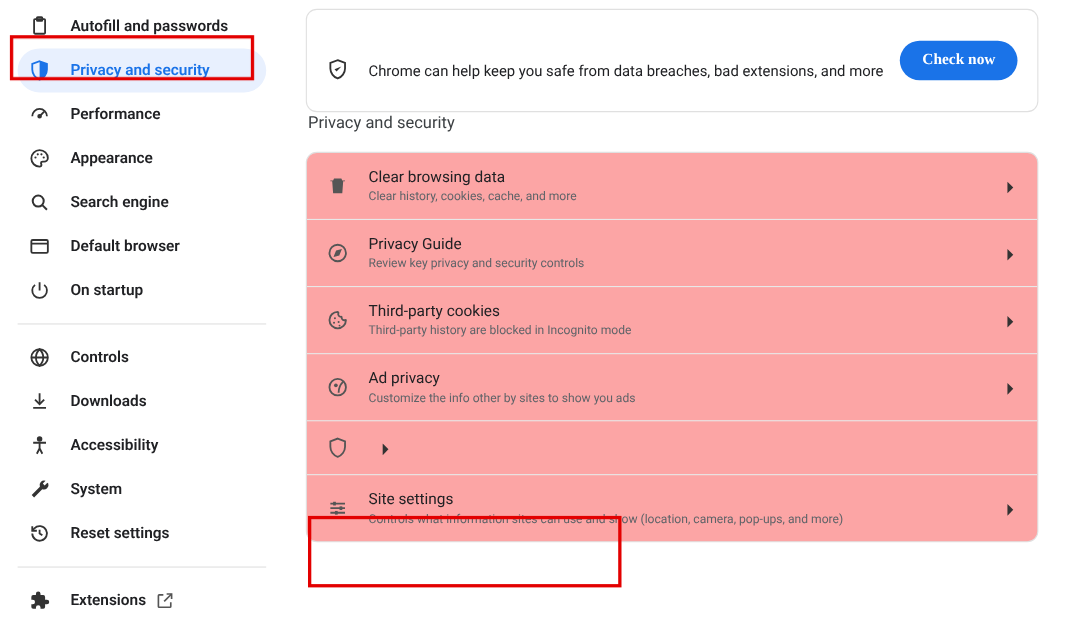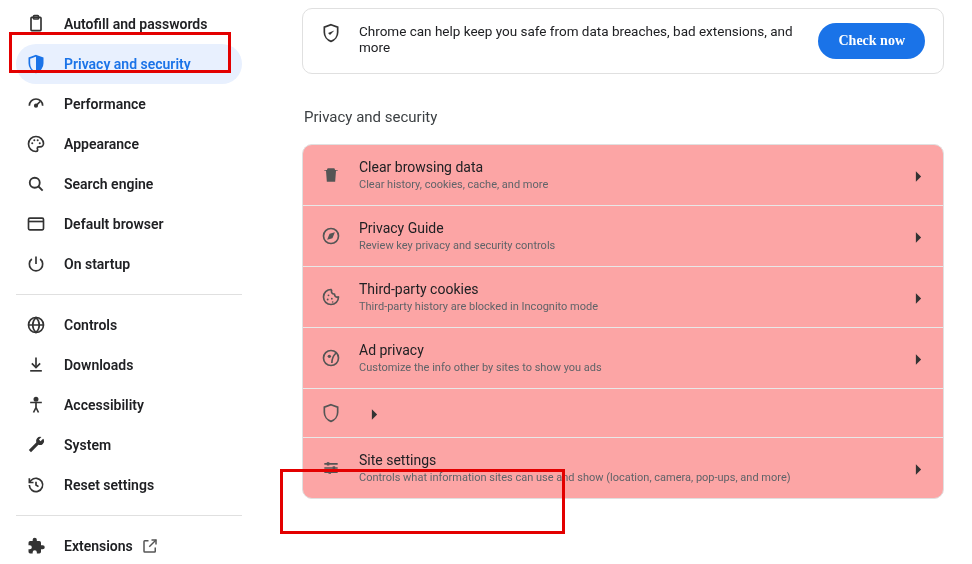--- a/index.html
+++ b/index.html
@@ -1,28 +1,28 @@
 <!DOCTYPE html>
 <html><head>
 <meta charset="utf-8">
 <style>
 * { margin: 0; padding: 0; box-sizing: border-box; }
 body { font-family: "Segoe UI", Roboto, Arial, sans-serif; font-size: 14px; color: #202124; background: #fff; width: 972px; height: 564px; overflow: hidden; }
-.container { display: flex; height: 100%; gap: 24px; }
+.container { display: flex; height: 100%; }
 .sidebar { width: 250px; padding: 4px 8px 4px 16px; overflow-y: auto; }
 .sidebar-item { display: flex; align-items: center; height: 40px; padding-left: 10px; border-radius: 20px; cursor: pointer; color: #202124; font-weight: 600; font-size: 14px; }
 .sidebar-item.active { background: #e8f0fe; color: #1a73e8; }
 .sidebar-item .icon { width: 20px; height: 20px; margin-right: 18px; display: flex; align-items: center; justify-content: center; color: #333; flex-shrink: 0; }
 .sidebar-item.active .icon { color: #1a73e8; }
 .sidebar hr { border: none; border-top: 1px solid #e0e0e0; margin: 10px 0; }
 .ext-launch { width: 18px; height: 18px; margin-left: 8px; color: #555; }
 .highlight-box-1 { position: absolute; left: 9px; top: 32px; width: 222px; height: 41px; border: 3px solid #e30000; pointer-events: none; }
 .highlight-box-2 { position: absolute; left: 280px; top: 469px; width: 285px; height: 65px; border: 3px solid #e30000; pointer-events: none; }
 .main { flex: 1; padding: 8px 28px 0 28px; overflow-y: auto; }
-.banner { display: flex; align-items: flex-start; background: #fff; border: 1px solid #e0e0e0; border-radius: 10px; padding: 14px 18px; margin-bottom: 34px; }
+.banner { display: flex; align-items: flex-end; background: #fff; border: 1px solid #e0e0e0; border-radius: 10px; padding: 28px 18px; }
 .banner-icon { width: 20px; height: 20px; margin-right: 18px; color: #333; flex-shrink: 0; }
 .banner-text { flex: 1; font-size: 13.5px; color: #202124; }
 .banner-button { background: #1a73e8; color: #ffffff; border: none; border-radius: 18px; padding: 10px 20px; font-size: 14px; font-weight: 600; cursor: pointer; font-family: Liberation Serif, serif; }
 .section-title { font-size: 15px; color: #3c4043; margin-bottom: 18px; padding-left: 2px; }
 .card { background: #fca5a5; border: 1px solid #e0e0e0; border-radius: 10px; overflow: hidden; }
 .row { display: flex; align-items: center; padding: 14px 20px 14px 18px; cursor: pointer; border-bottom: 1px solid #e8e8e8; }
 .row:last-child { border-bottom: none; justify-content: flex-end; }
 .row-icon { width: 20px; height: 20px; margin-right: 18px; color: #555; flex-shrink: 0; display: flex; align-items: center; justify-content: center; }
 .row-body { flex: 1; }
 .row-title { font-size: 14px; color: #202124; margin-bottom: 3px; }

